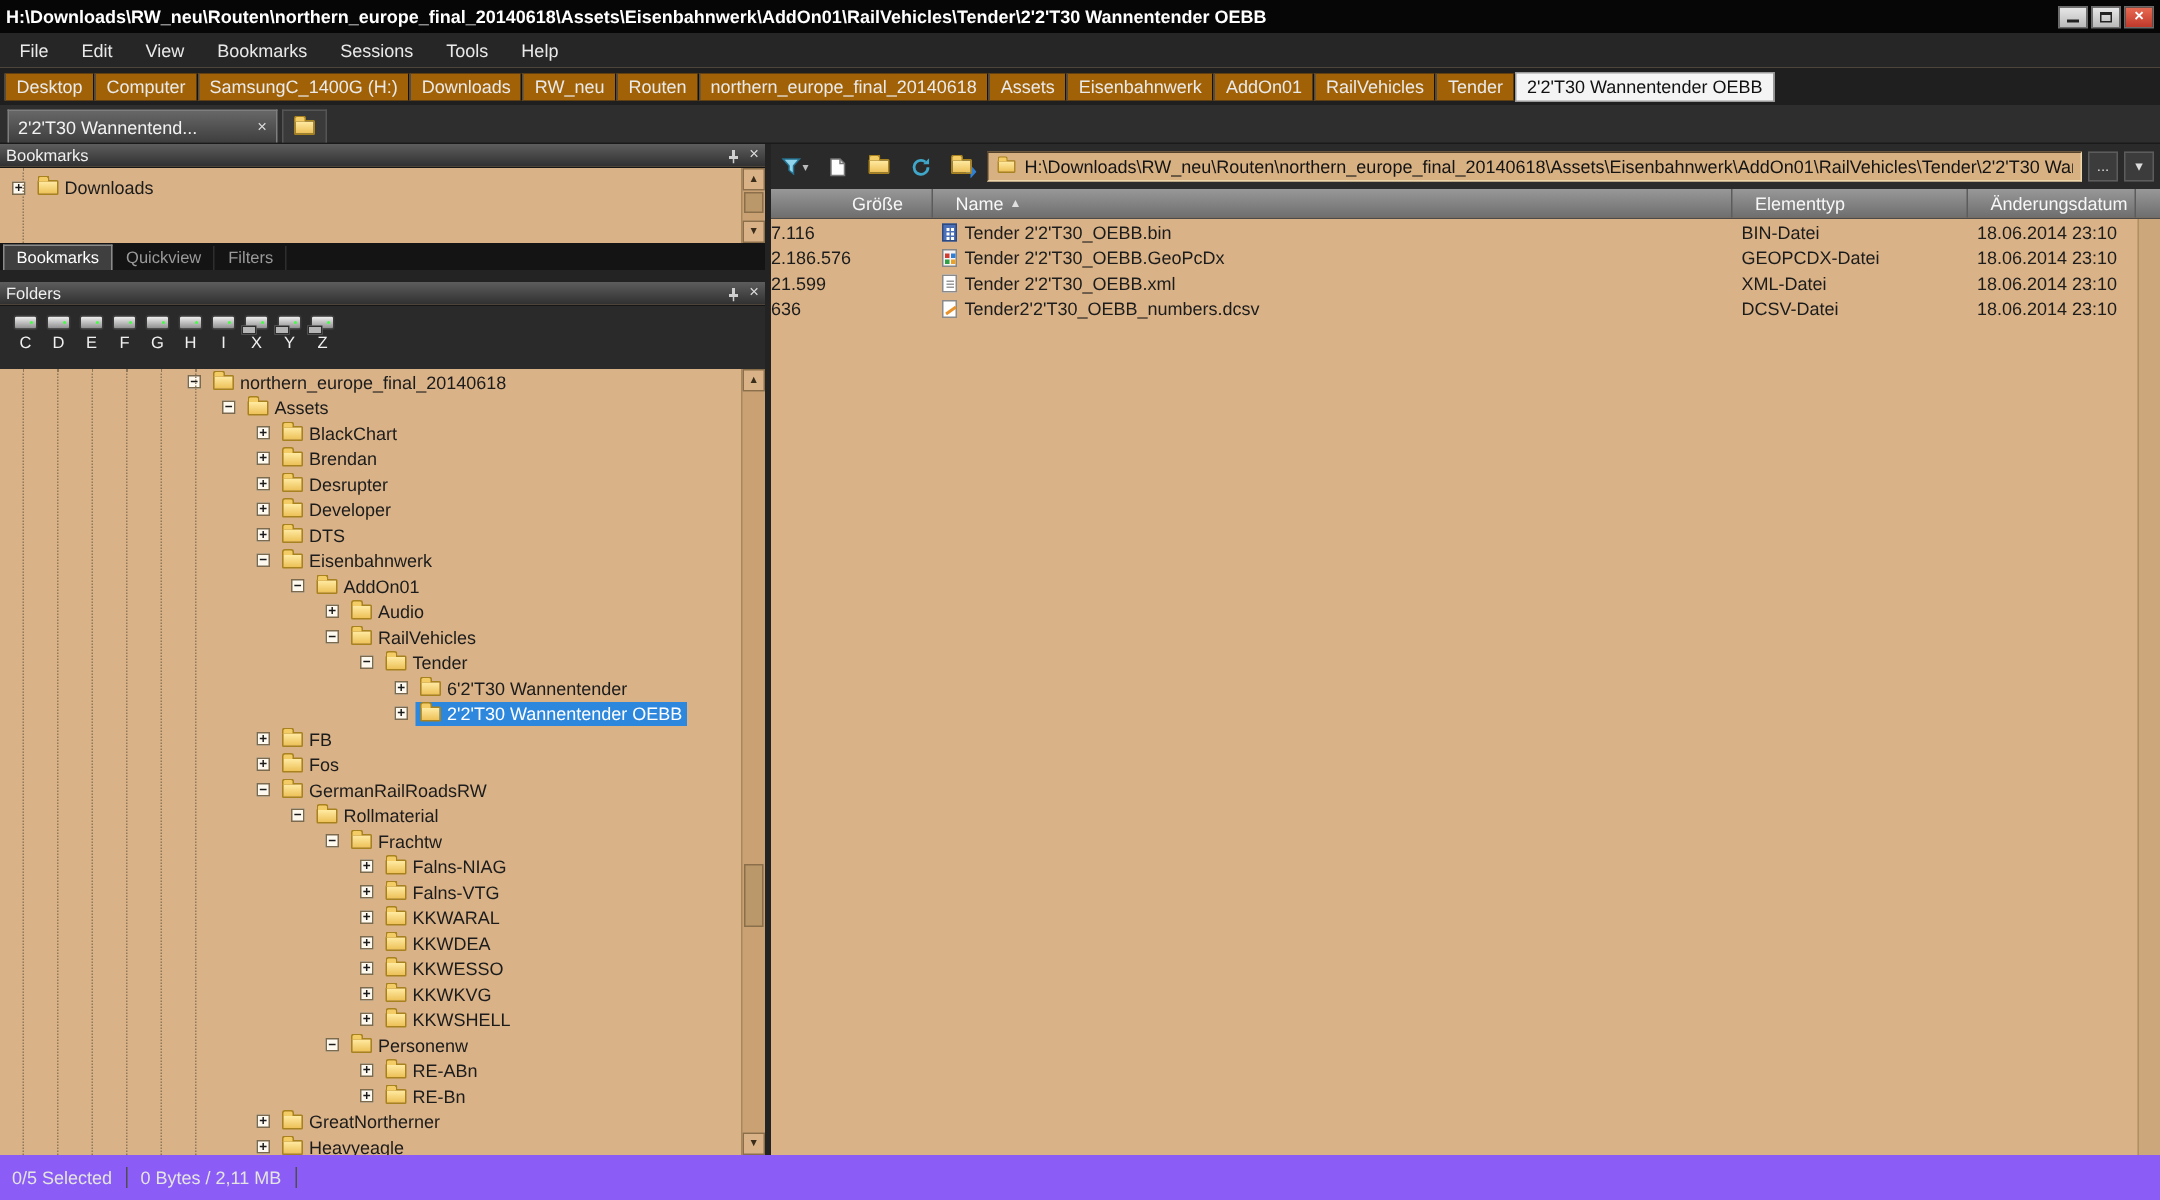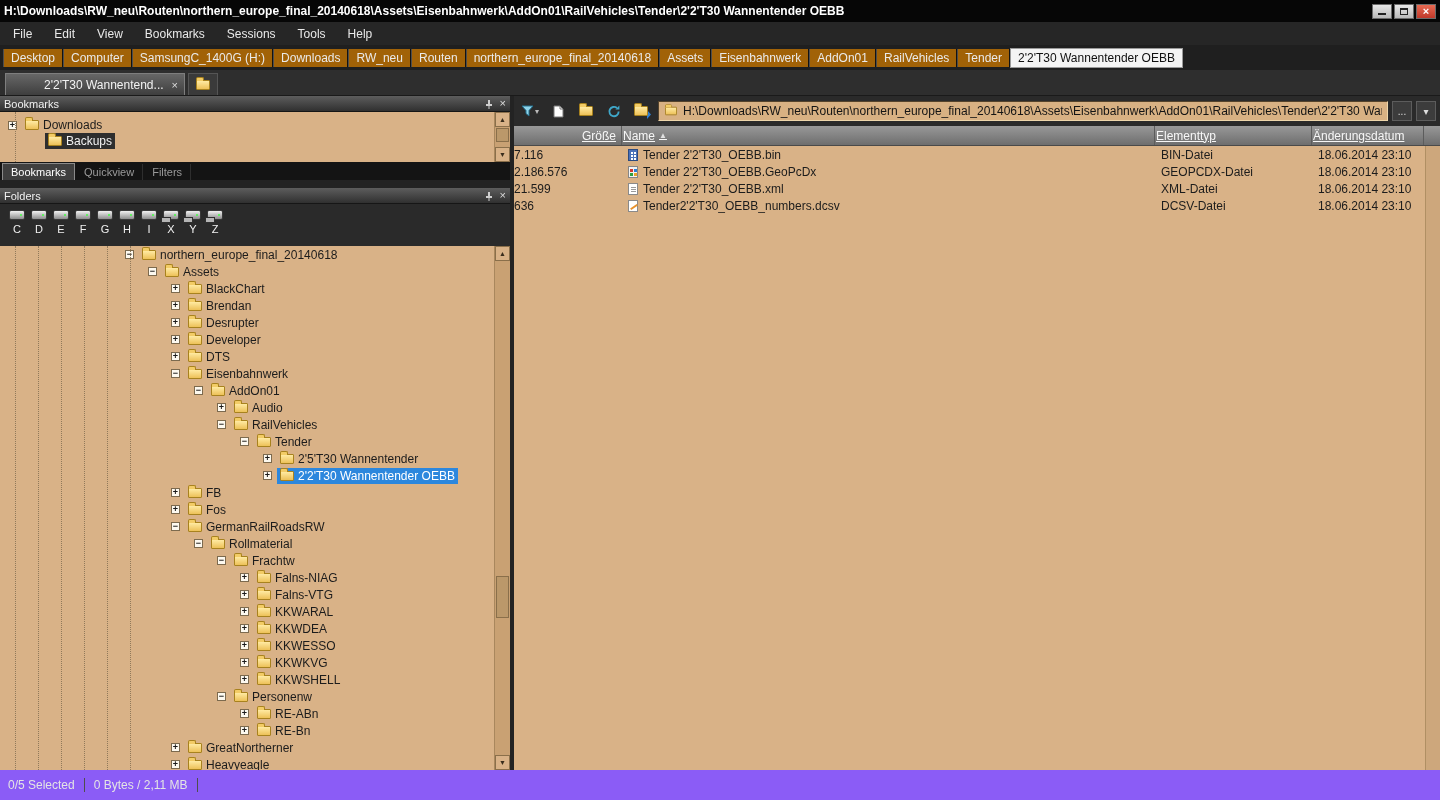--- a/index.html
+++ b/index.html
@@ -20,21 +20,21 @@
   .menubar{height:23px;background:#262626;display:flex;align-items:center;padding:0 2px;}
   .menu-item{color:#e9e9e9;padding:3px 11px;cursor:default;}
 
   
   .crumbbar{height:25px;background:#1f1f1f;display:flex;align-items:center;padding:0 3px;overflow:hidden;}
   .crumb{background:#a16207;color:#eaeaea;padding:2px 7px;margin:0;border-left:1px solid #4d4d4d;border-right:1px solid #121212;white-space:nowrap;cursor:pointer;}
   .crumb.active{background:#f4f4f4;color:#101010;border:1px solid #9a9a9a;font-weight:normal;}
 
   
   .tabbar{height:26px;background:#2e2e2e;display:flex;align-items:flex-end;padding:0 0 0 5px;border-bottom:1px solid #1a1a1a;}
-  .tab{height:22px;min-width:180px;background:linear-gradient(#676767,#3e3e3e);border:1px solid #7e7e7e;border-bottom:none;color:#f2f2f2;display:flex;align-items:center;padding:0 6px;gap:8px;cursor:pointer;text-align:right;}
+  .tab{height:22px;min-width:180px;background:linear-gradient(#676767,#3e3e3e);border:1px solid #7e7e7e;border-bottom:none;color:#f2f2f2;display:flex;align-items:center;padding:0 6px;gap:8px;cursor:pointer;}
   .tab .tlabel{flex:1;white-space:nowrap;}
   .tab .tclose{color:#ddd;font-size:11px;cursor:pointer;}
   .newtab{height:22px;width:30px;background:#3a3a3a;border:1px solid #555;border-bottom:none;margin-left:3px;display:flex;align-items:center;justify-content:center;cursor:pointer;}
 
   
   .main{position:absolute;top:96px;left:0;right:0;bottom:30px;display:flex;}
   .left{width:510px;display:flex;flex-direction:column;background:#d9b287;}
   .vsplitter{width:4px;background:#232323;cursor:col-resize;}
   .right{flex:1;display:flex;flex-direction:column;min-width:0;}
 
@@ -84,21 +84,21 @@
   .tbtn{height:22px;min-width:24px;display:flex;align-items:center;justify-content:center;gap:1px;cursor:pointer;}
   .tbtn .caret{color:#bbb;font-size:8px;}
   .address{flex:1;height:20px;background:#d8b183;border:1px solid;border-color:#54432c #eed6ab #eed6ab #54432c;display:flex;align-items:center;padding:0 5px;gap:5px;overflow:hidden;cursor:text;}
   .address .fico{transform:scale(.85);}
   .address .apath{white-space:nowrap;overflow:hidden;color:#141414;}
   .abtn{width:20px;height:20px;background:#3c3c3c;border:1px solid #5c5c5c;color:#ddd;display:flex;align-items:center;justify-content:center;font-size:10px;cursor:pointer;}
 
   
   .gridwrap{flex:1;position:relative;background:#d9b287;overflow:hidden;}
   .ghead{height:20px;display:flex;background:linear-gradient(#989898,#6e6e6e);border-bottom:1px solid #4a4a4a;color:#f7f7f7;}
-  .hcell{display:flex;align-items:center;border-right:1px solid #5c5c5c;padding:0 1px;gap:4px;cursor:pointer;text-decoration:underline;}
+  .hcell{display:flex;align-items:center;border-right:1px solid #5c5c5c;padding:0 15px;gap:4px;cursor:pointer;}
   .hcell .sortmark{font-size:8px;color:#e0e0e0;}
   .k-size{width:108px;justify-content:flex-end;}
   .k-name{width:533px;}
   .k-type{width:157px;}
   .k-date{width:112px;}
   .hstub{flex:1;border-right:none;}
   .frow{display:flex;align-items:center;height:17px;cursor:pointer;}
   .c-size{width:108px;padding-right:8px;}
   .c-name{width:533px;display:flex;align-items:center;padding-left:6px;gap:5px;overflow:hidden;white-space:nowrap;}
   .c-type{width:157px;padding-left:6px;}
@@ -202,27 +202,20 @@
       <div>
 
           <div class="brow" style="--d: 0;">
             <span class="xbox">+</span>
             <span class="lbl">
               <span class="fico"></span>
               <span>Downloads</span>
             </span>
           </div>
 
-          <div class="brow active" style="--d: 1;">
-            <span class="xbox" style="visibility: hidden;"></span>
-            <span class="lbl">
-              <span class="fico"></span>
-              <span>Backups</span>
-            </span>
-          </div>
         </div>
       <div class="vscroll">
         <div class="sbtn sb-up">▲</div>
         <div class="sthumb" style="top:16px;height:14px;"></div>
         <div class="sbtn sb-dn">▼</div>
       </div>
     </div>
 
     <div class="bmtabs">
 
@@ -400,21 +393,21 @@
             <span class="lbl">
               <span class="fico"></span>
               <span>Tender</span>
             </span>
           </div>
 
           <div class="trow" style="--d: 6;">
             <span class="xbox">+</span>
             <span class="lbl">
               <span class="fico"></span>
-              <span>2'5'T30 Wannentender</span>
+              <span>6'2'T30 Wannentender</span>
             </span>
           </div>
 
           <div class="trow active" style="--d: 6;">
             <span class="xbox">+</span>
             <span class="lbl">
               <span class="fico"></span>
               <span>2'2'T30 Wannentender OEBB</span>
             </span>
           </div>

